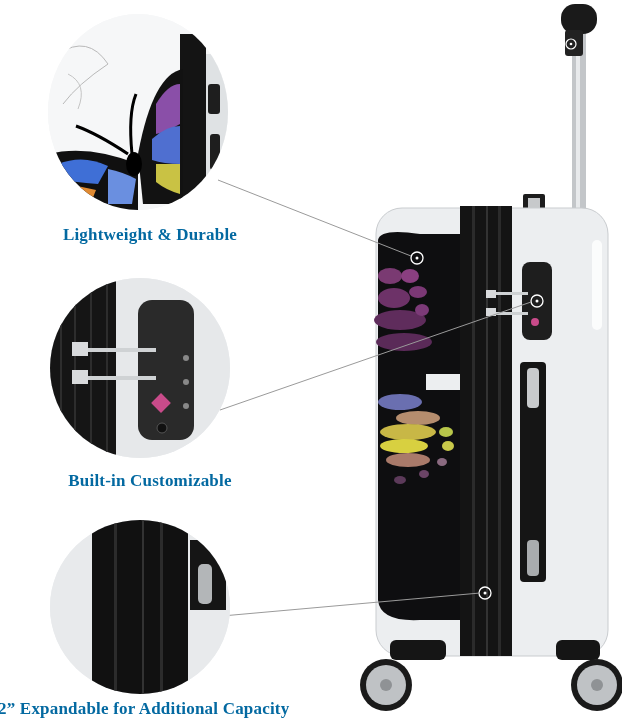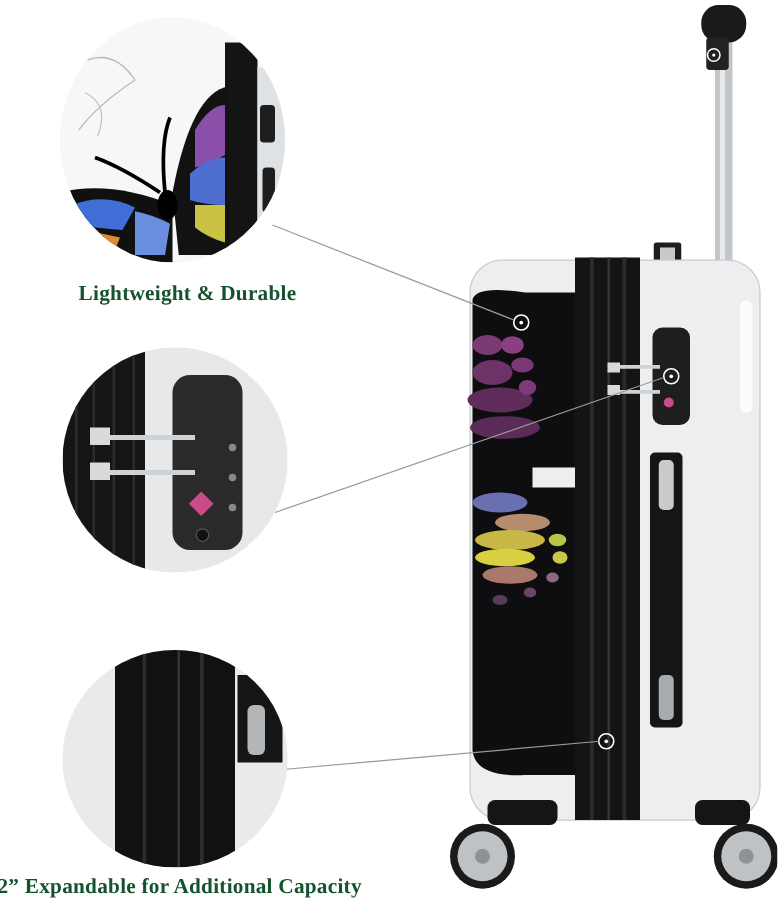--- a/index.html
+++ b/index.html
@@ -1,18 +1,18 @@
 <!DOCTYPE html>
 <html><head>
 <meta charset="utf-8">
 <style>
   html, body { margin:0; padding:0; background:#ffffff; }
   body { width:622px; height:720px; position:relative; overflow:hidden; font-family:"Liberation Serif","DejaVu Serif",serif; }
   .abs { position:absolute; }
-  .label { position:absolute; font-weight:bold; color:#14532d; font-size:17px; line-height:21px; text-align:center; letter-spacing:0.2px; }
+  .label { position:absolute; font-weight:bold; color:#0369a1; font-size:17px; line-height:21px; text-align:center; letter-spacing:0.2px; }
   .circle { position:absolute; border-radius:50%; overflow:hidden; background:#e9ecee; }
   svg { display:block; }
 </style>
 </head>
 <body>
 
 <div class="abs" style="left:360px;top:0;width:262px;height:720px;">
   <svg width="262" height="720" viewBox="0 0 262 720">
 
     <rect x="212" y="30" width="14" height="190" fill="#c3c6c9"></rect>
@@ -130,20 +130,21 @@
     <rect x="22" y="64" width="16" height="14" fill="#d8dadc"></rect>
     <rect x="22" y="92" width="16" height="14" fill="#d8dadc"></rect>
     <circle cx="136" cy="80" r="3" fill="#888"></circle>
     <circle cx="136" cy="104" r="3" fill="#888"></circle>
     <circle cx="136" cy="128" r="3" fill="#888"></circle>
     <rect x="104" y="118" width="14" height="14" fill="#c94b8a" transform="rotate(45 111 125)"></rect>
     <circle cx="112" cy="150" r="5" fill="#111" stroke="#555" stroke-width="1"></circle>
   </svg>
 </div>
 <div class="label" style="left:38px;top:470px;width:224px;">
+  <div>Built-in Customizable</div>
 </div>
 
 <div class="circle" style="left:50px;top:520px;width:180px;height:174px;background:#e9ebed;">
   <svg width="180" height="174" viewBox="0 0 180 174">
     <rect x="0" y="0" width="180" height="174" fill="#e8eaec"></rect>
     <rect x="42" y="0" width="96" height="174" fill="#111"></rect>
     <rect x="64" y="0" width="3" height="174" fill="#2c2c2c"></rect>
     <rect x="92" y="0" width="2" height="174" fill="#333"></rect>
     <rect x="110" y="0" width="3" height="174" fill="#2c2c2c"></rect>
     <rect x="140" y="20" width="36" height="70" fill="#151515"></rect>

